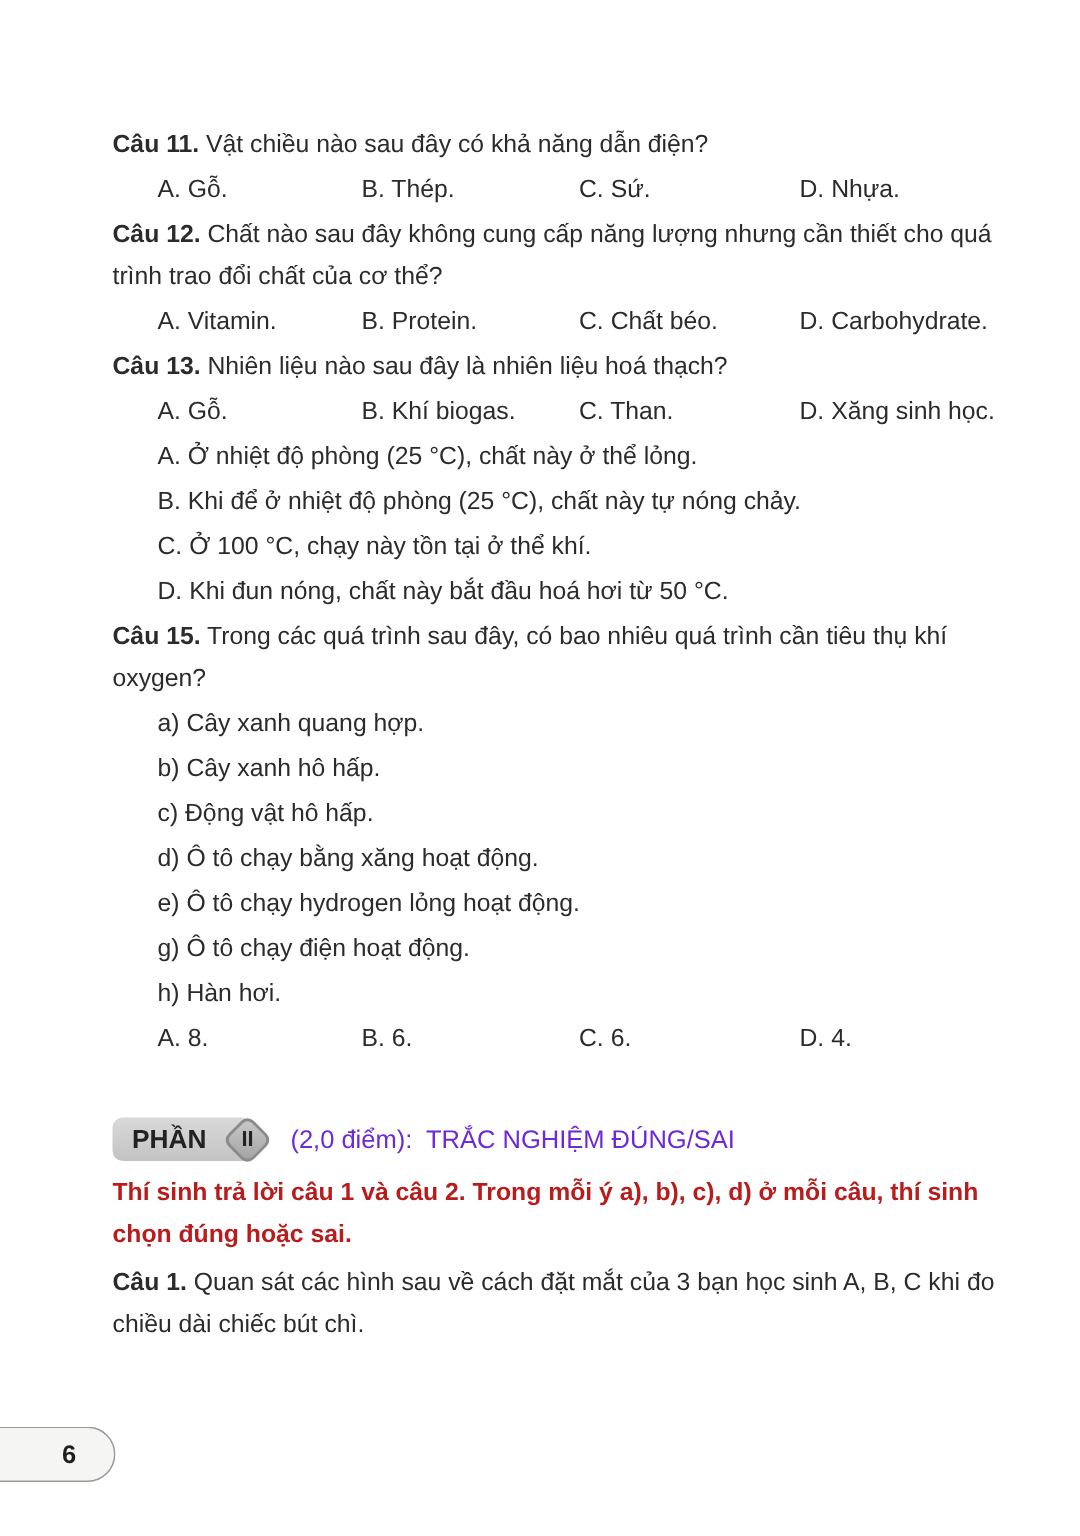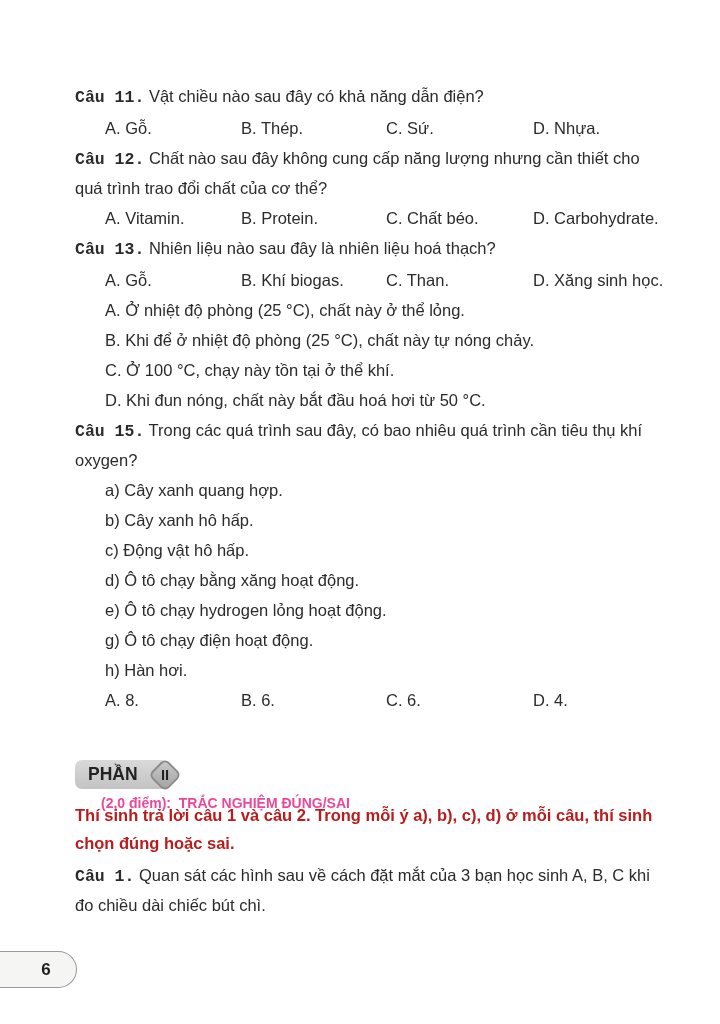--- a/index.html
+++ b/index.html
@@ -16,39 +16,38 @@
   .content {
     position: absolute;
     left: 75px;
     top: 82px;
     width: 590px;
     font-size: 16.5px;
     line-height: 28px;
   }
   .q-block { margin: 0 0 2px 0; }
   .q-text { margin: 0 0 2px 0; }
-  .q-label { font-weight: bold; font-family: Liberation Mono, monospace; }
+  .q-label { font-weight: bold; }
   .bold { font-weight: bold; }
   .options-row {
     display: grid;
     grid-template-columns: 136px 145px 147px auto;
     padding-left: 30px;
     margin: 0 0 2px 0;
   }
   .stmt-line, .item-line {
     padding-left: 30px;
     margin: 0 0 2px 0;
   }
   
   .section-head {
     display: flex;
-    align-items: flex-start;
-    margin-top: 46px;
+    align-items: flex-end;
+    margin-top: 34px;
     height: 34px;
-    flex-direction: column;
   }
   .phan-badge {
     position: relative;
     display: flex;
     align-items: center;
     height: 29px;
   }
   .phan-rect {
     background: linear-gradient(180deg, #d9d9d9 0%, #c3c3c3 100%);
     border-radius: 7px;
@@ -75,23 +74,23 @@
     justify-content: center;
   }
   .phan-diamond > span {
     transform: rotate(-45deg);
     font-weight: bold;
     font-size: 14.5px;
     color: #222222;
   }
   .section-title {
     margin-left: 26px;
-    font-weight: bold;
-    font-size: 14px;
-    color: #ec4899;
+    font-weight: normal;
+    font-size: 17px;
+    color: #6d28d9;
     white-space: pre;
   }
   .instructions {
     font-weight: bold;
     margin: 7px 0 2px 0;
     color: #b91c1c;
   }
   .q2-block { margin-top: 4px; }
   
   .page-tab {

